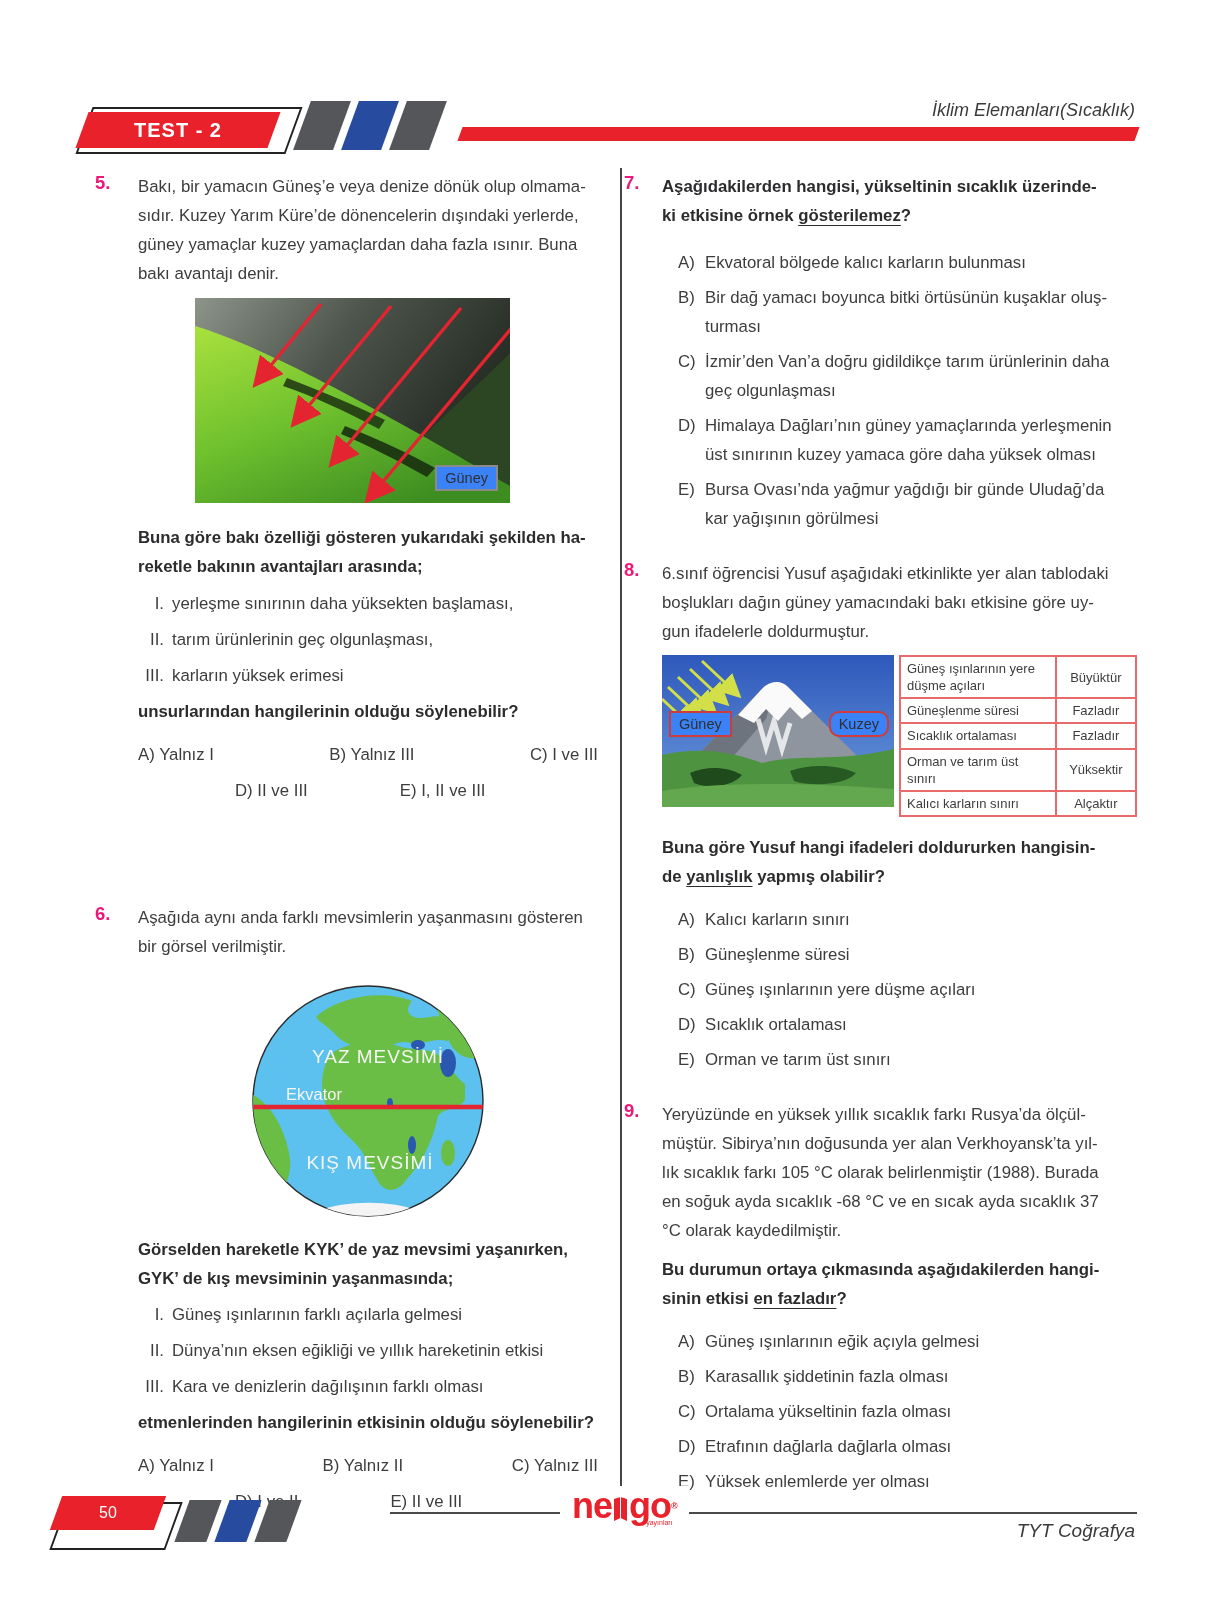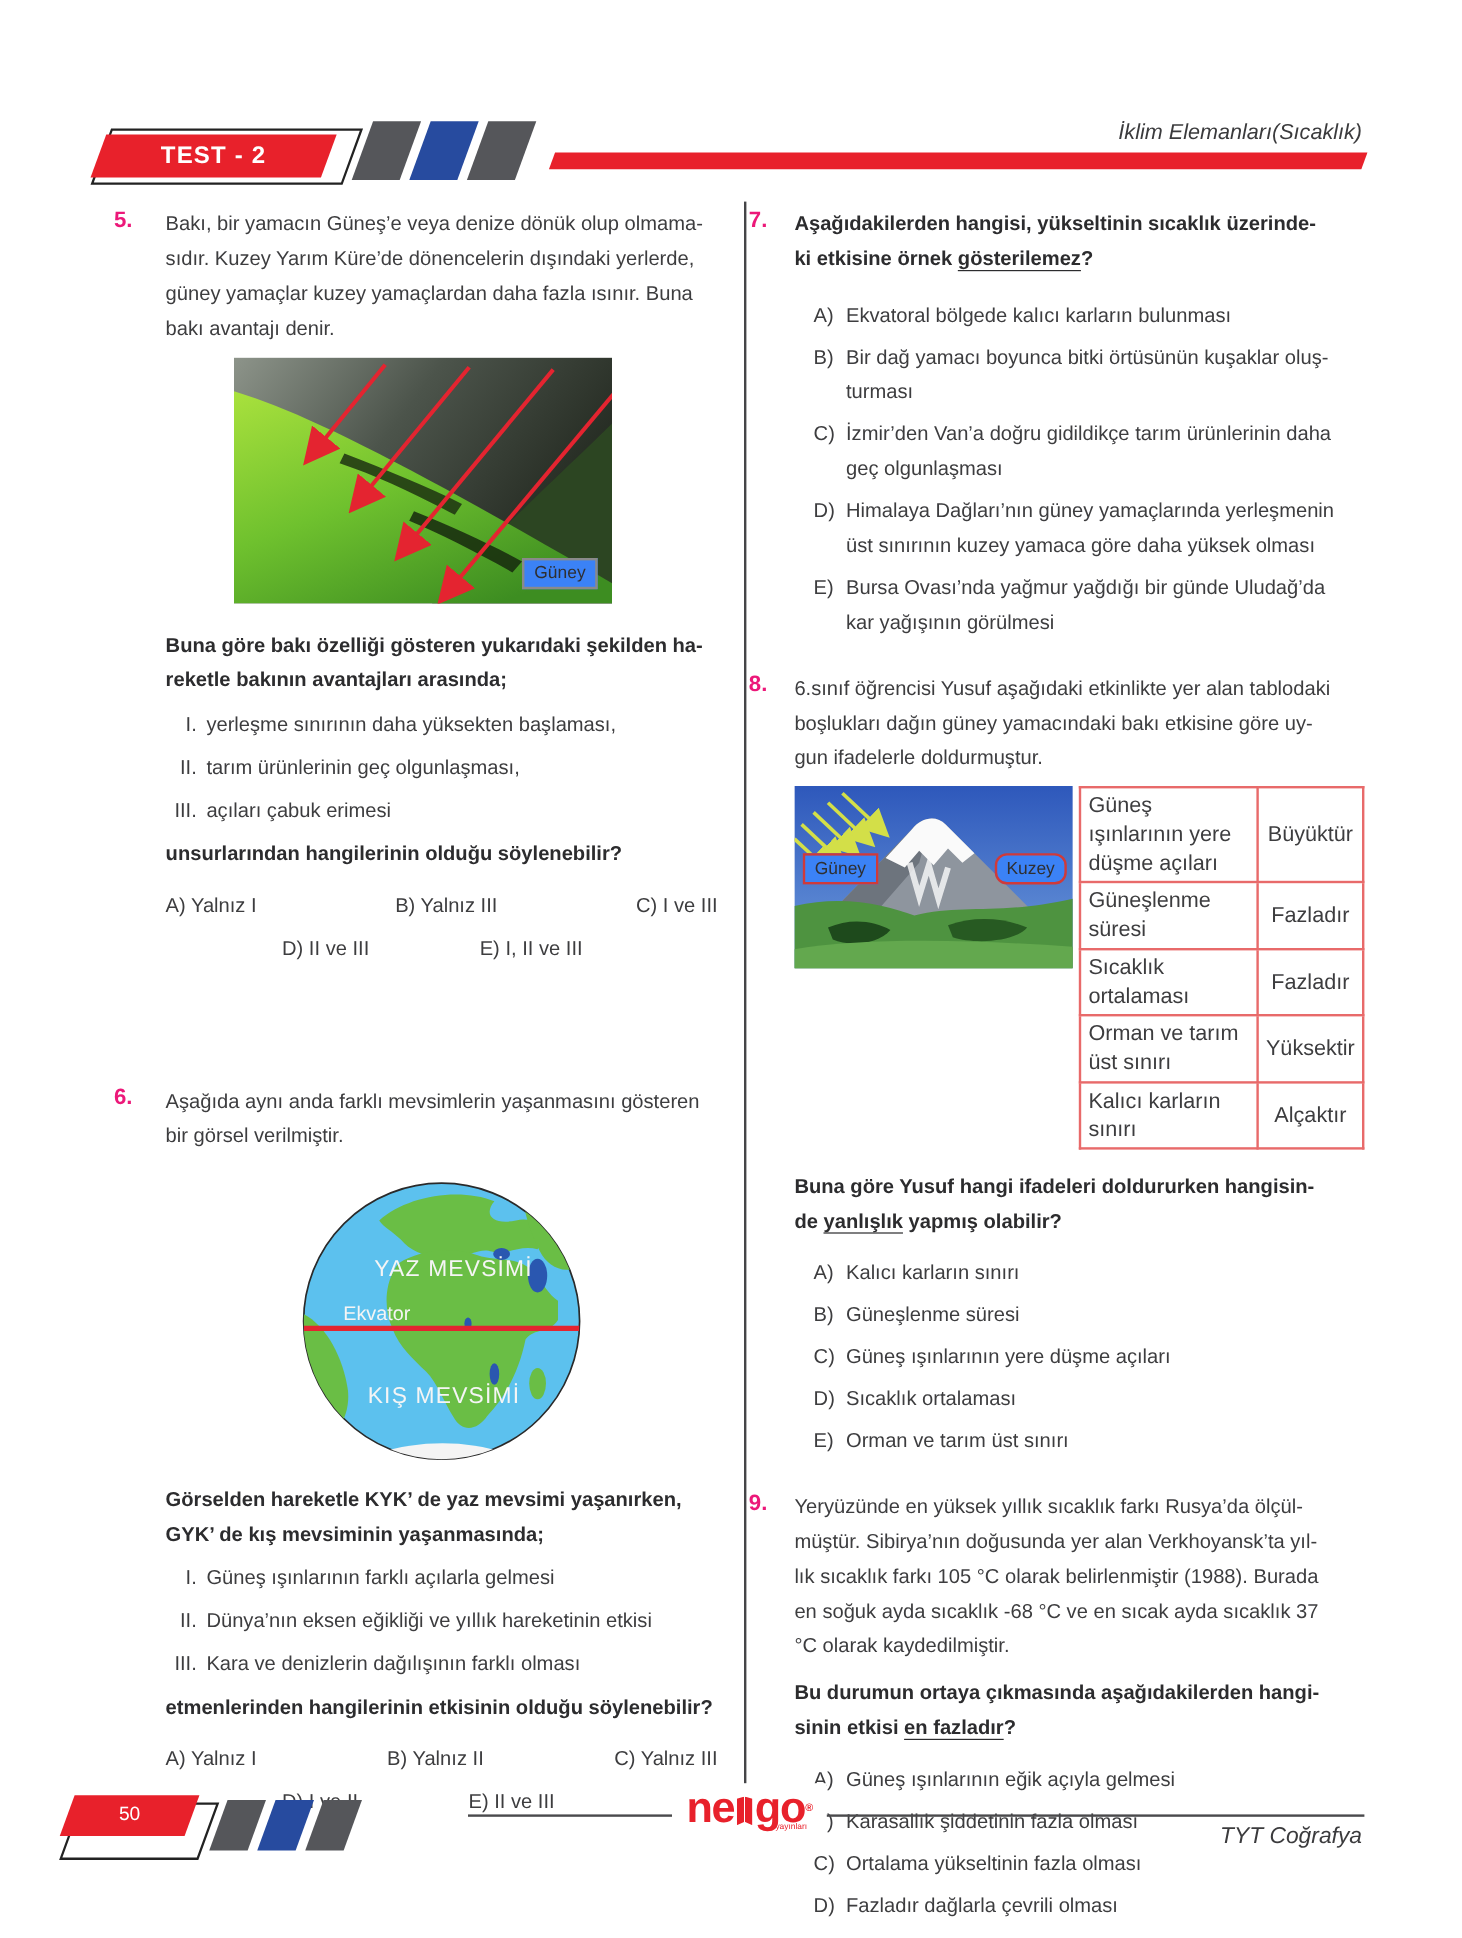--- a/index.html
+++ b/index.html
@@ -46,21 +46,21 @@
   
   .fig5{position:relative;width:315px;height:205px;margin:10px 0 0 57px;}
   .fig-label{position:absolute;background:#3b82f6;border:2px solid #cf3a3a;color:#2f2f31;
         font-size:14.5px;padding:1px 8px;line-height:20px;}
   .fig5 .fig-label{right:12px;bottom:12px;border-color:#8a8a8a;}
   .globe-wrap{position:relative;width:236px;height:236px;margin:22px 0 0 112px;}
   .fig8row{display:flex;gap:5px;margin-top:9px;}
   .fig8{position:relative;width:232px;height:152px;flex:none;}
   .fig8 .lbl-g{left:7px;top:56px;}
   .fig8 .lbl-k{right:5px;top:56px;border-radius:10px;}
-  .q8-table{border-collapse:collapse;font-size:18px;line-height:1.32;color:#3d3d3f;
+  .q8-table{border-collapse:collapse;font-size:13px;line-height:1.32;color:#3d3d3f;
         align-self:flex-start;}
   .q8-table td{border:2px solid #e86a6a;padding:3px 6px;white-space:pre-line;}
   .q8-table td.c1{width:151px;}
   .q8-table td.c2{width:68px;text-align:center;}
   
   .ftr-line{position:absolute;left:390px;top:1512px;width:747px;height:2px;background:#4a4a4c;}
   .ftr-outline{position:absolute;left:58px;top:1502px;width:112px;height:44px;
         background:#fff;border:2px solid #222;transform:skewX(-20deg);}
   .ftr-badge{position:absolute;left:56px;top:1496px;width:104px;height:34px;
         background:#e8212b;transform:skewX(-20deg);}
@@ -149,21 +149,21 @@
         <div class="item">
             <span class="item-n">I.</span>
             <span>yerleşme sınırının daha yüksekten başlaması,</span>
           </div>
         <div class="item">
             <span class="item-n">II.</span>
             <span>tarım ürünlerinin geç olgunlaşması,</span>
           </div>
         <div class="item">
             <span class="item-n">III.</span>
-            <span>açıları çabuk erimesi</span>
+            <span>karların yüksek erimesi</span>
           </div>
       </div>
 
       <div class="q-text q-bold">unsurlarından hangilerinin olduğu söylenebilir?</div>
 
       <div class="optrow r1">
         <span>A) Yalnız I</span>
         <span>B) Yalnız III</span>
         <span>C) I ve III</span>
       </div>
@@ -384,21 +384,21 @@
         <div class="opt">
             <span class="opt-letter">B)</span>
             <span class="opt-text">Karasallık şiddetinin fazla olması</span>
           </div>
         <div class="opt">
             <span class="opt-letter">C)</span>
             <span class="opt-text">Ortalama yükseltinin fazla olması</span>
           </div>
         <div class="opt">
             <span class="opt-letter">D)</span>
-            <span class="opt-text">Fazladır dağlarla çevrili olması</span>
+            <span class="opt-text">Etrafının dağlarla dağlarla olması</span>
           </div>
         <div class="opt">
             <span class="opt-letter">E)</span>
             <span class="opt-text">Yüksek enlemlerde yer olması</span>
           </div>
       </div>
     </div>
   </div>
 
   <div>

